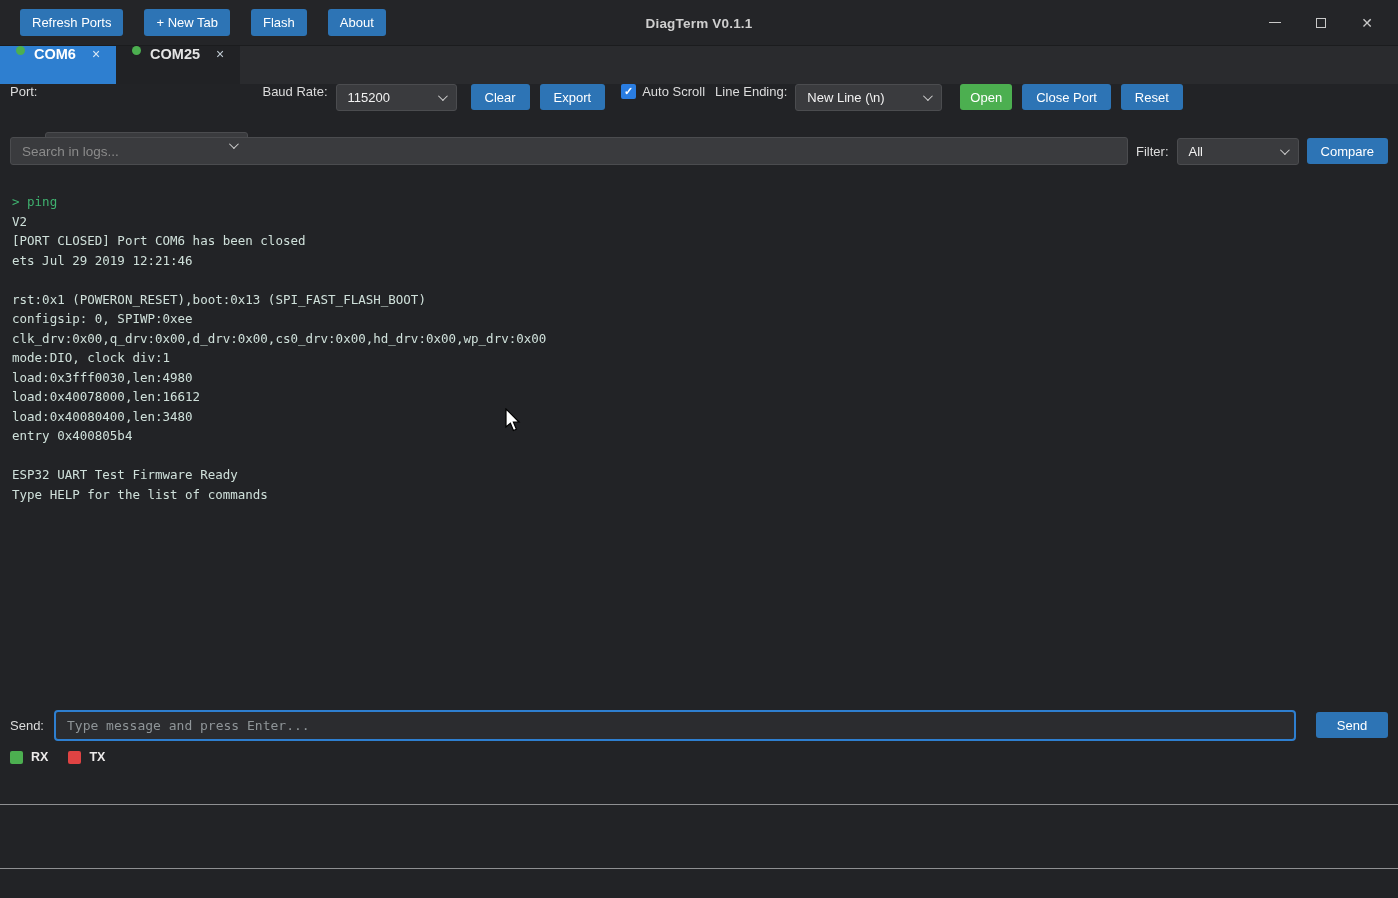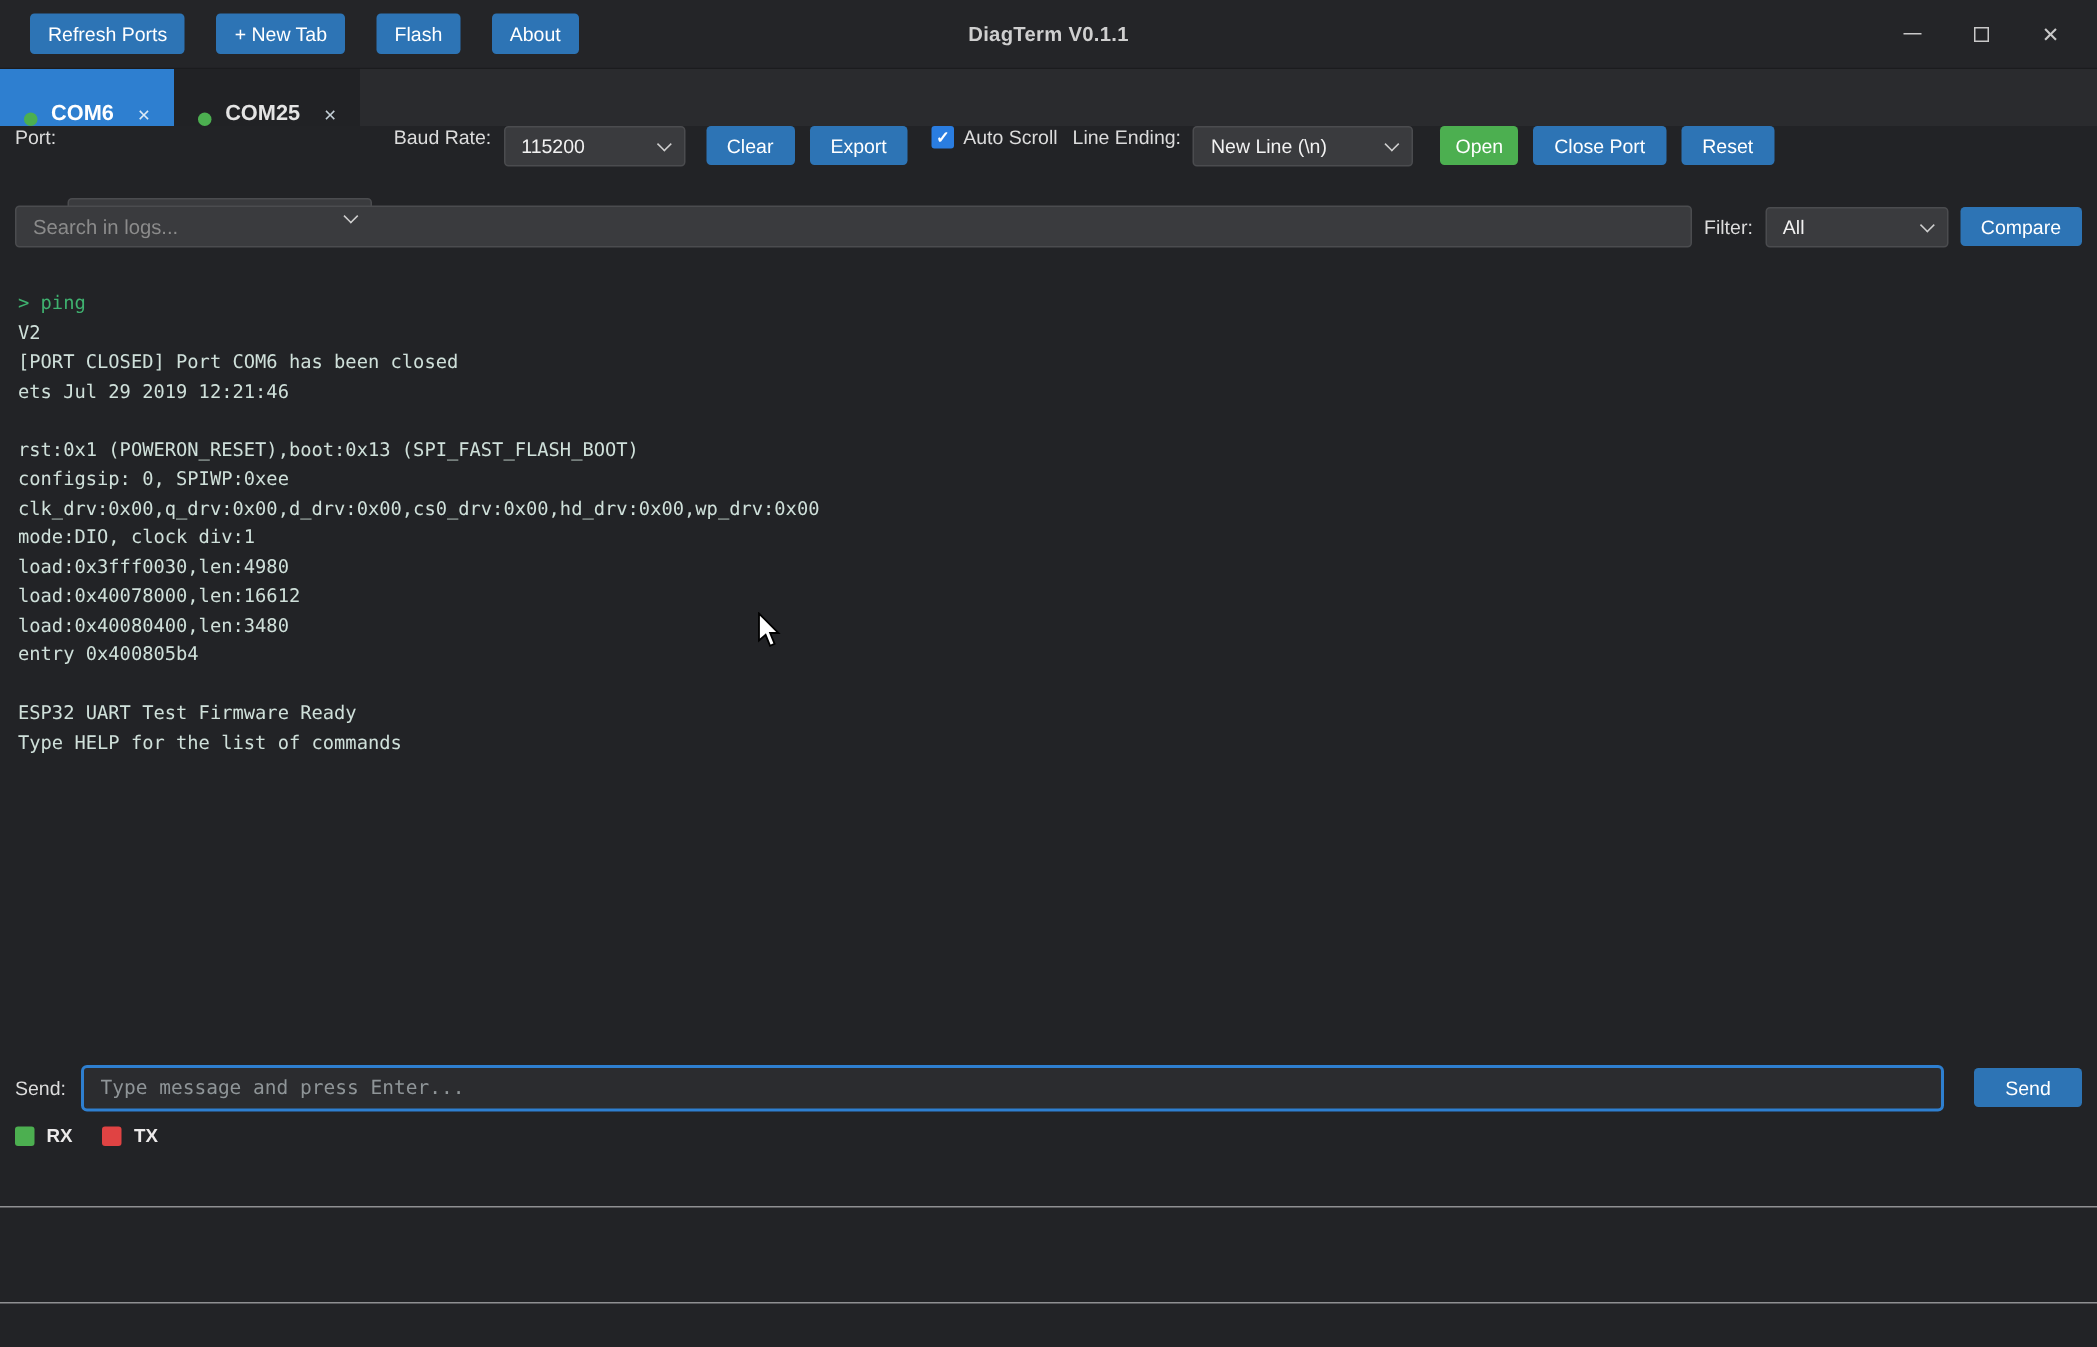--- a/index.html
+++ b/index.html
@@ -25,21 +25,21 @@
   }
   .win-controls { position:absolute; right:8px; top:0; height:100%; display:flex; align-items:center; }
   .win-btn { width:46px; height:100%; display:flex; align-items:center; justify-content:center; color:#c9c9c9; }
   .ic-min { width:12px; height:0; border-top:1.6px solid #c9c9c9; display:inline-block; }
   .ic-max { width:10px; height:10px; border:1.4px solid #c9c9c9; display:inline-block; }
   .ic-close { font-size:14px; line-height:1; }
 
   
   .tabbar { height:39px; background:#2a2b2e; display:flex; align-items:stretch; border-top:1px solid #1b1c1e; }
   .tab {
-    display:flex; align-items:flex-end; padding:0 14px 0 16px; font-size:14.5px;
+    display:flex; align-items:flex-start; padding:0 14px 0 16px; font-size:14.5px;
     color:#e4e4e4; background:#212225; font-weight:600; gap:9px;
   }
   .tab.active { background:#2e7fd0; color:#fff; }
   .tab-dot { width:9px; height:9px; border-radius:50%; background:#4caf50; }
   .tab-close { color:#c3ced6; font-size:14px; font-weight:400; margin-left:5px; padding:0 2px; }
   .tab.active .tab-close { color:#dce9f5; }
 
   
   .toolbar { height:46px; display:flex; align-items:flex-start; padding:0 10px; font-size:13px; color:#dcdcdc; }
   .lbl { white-space:nowrap; }

